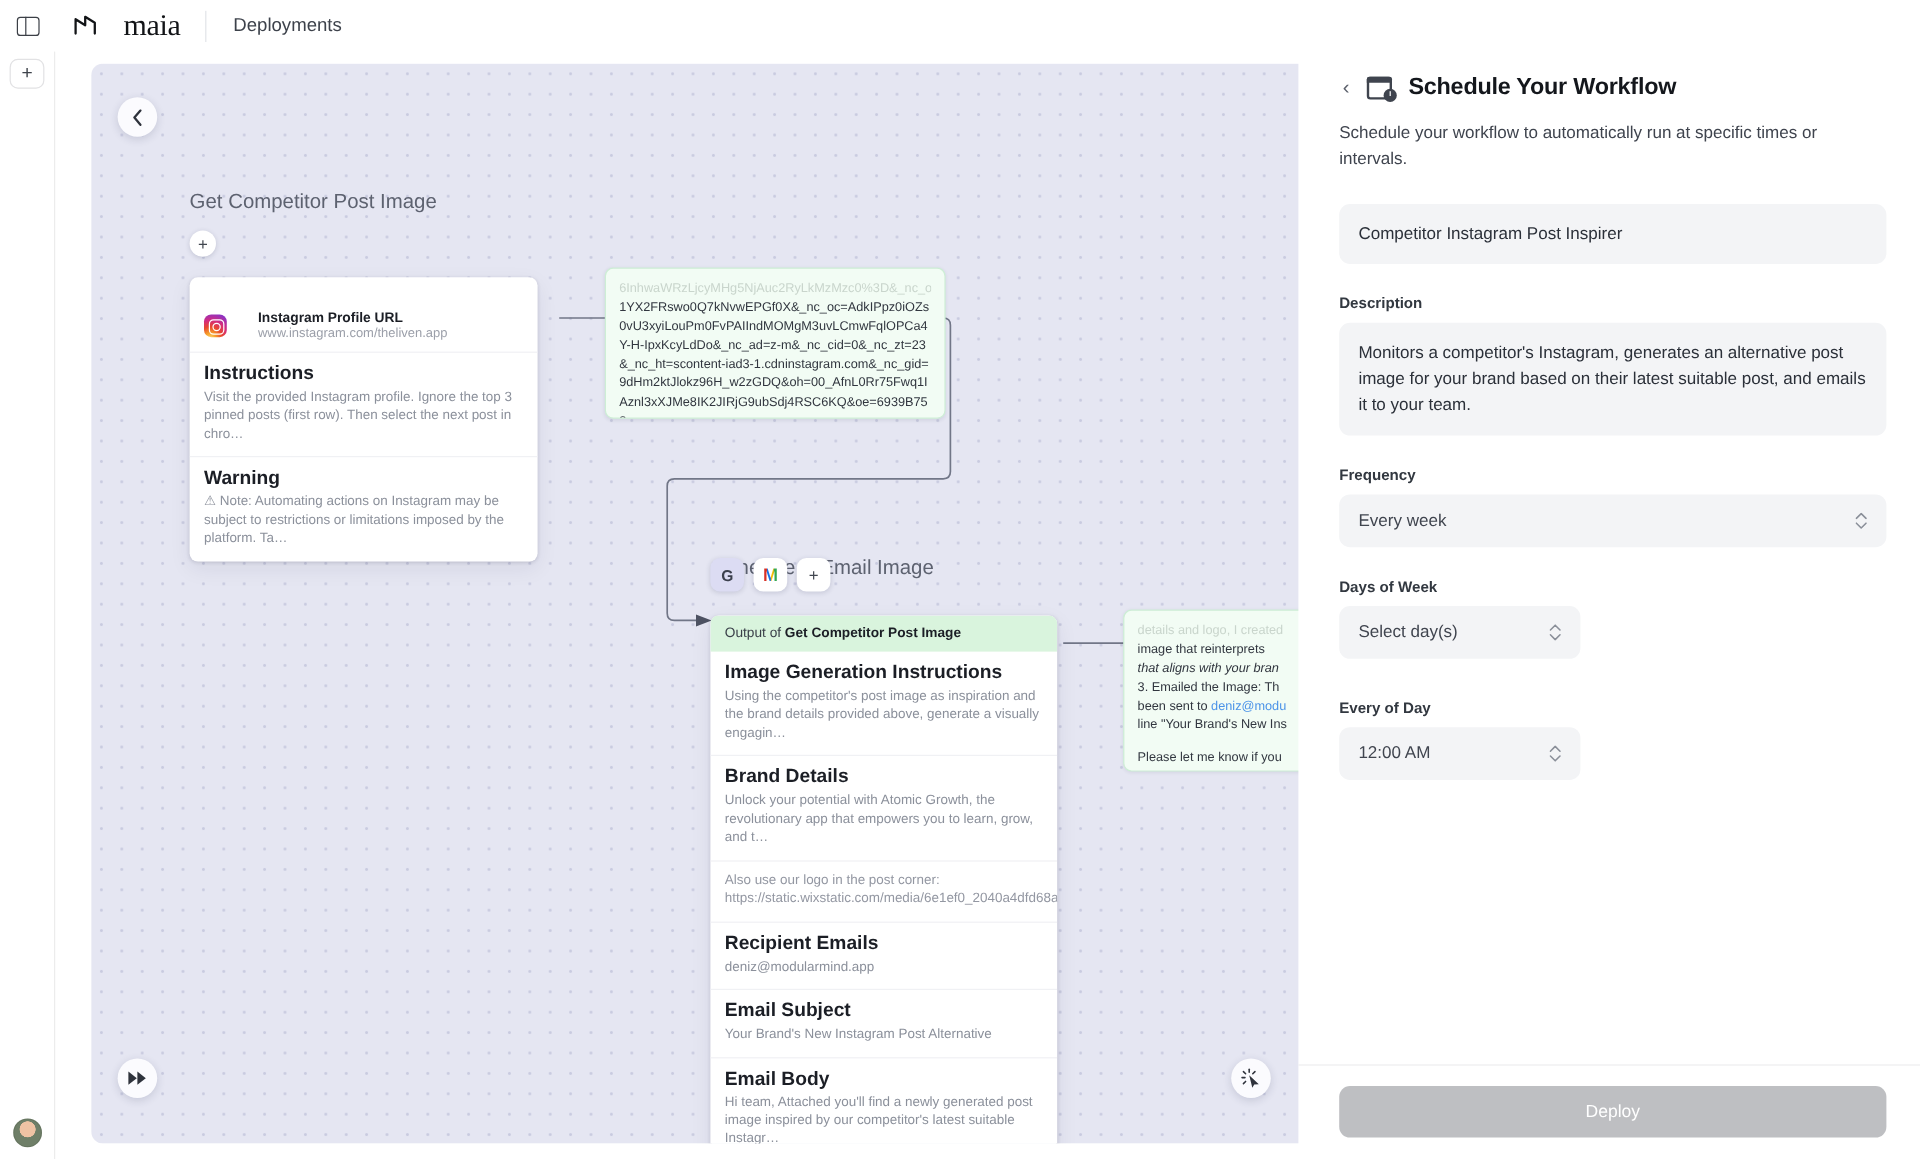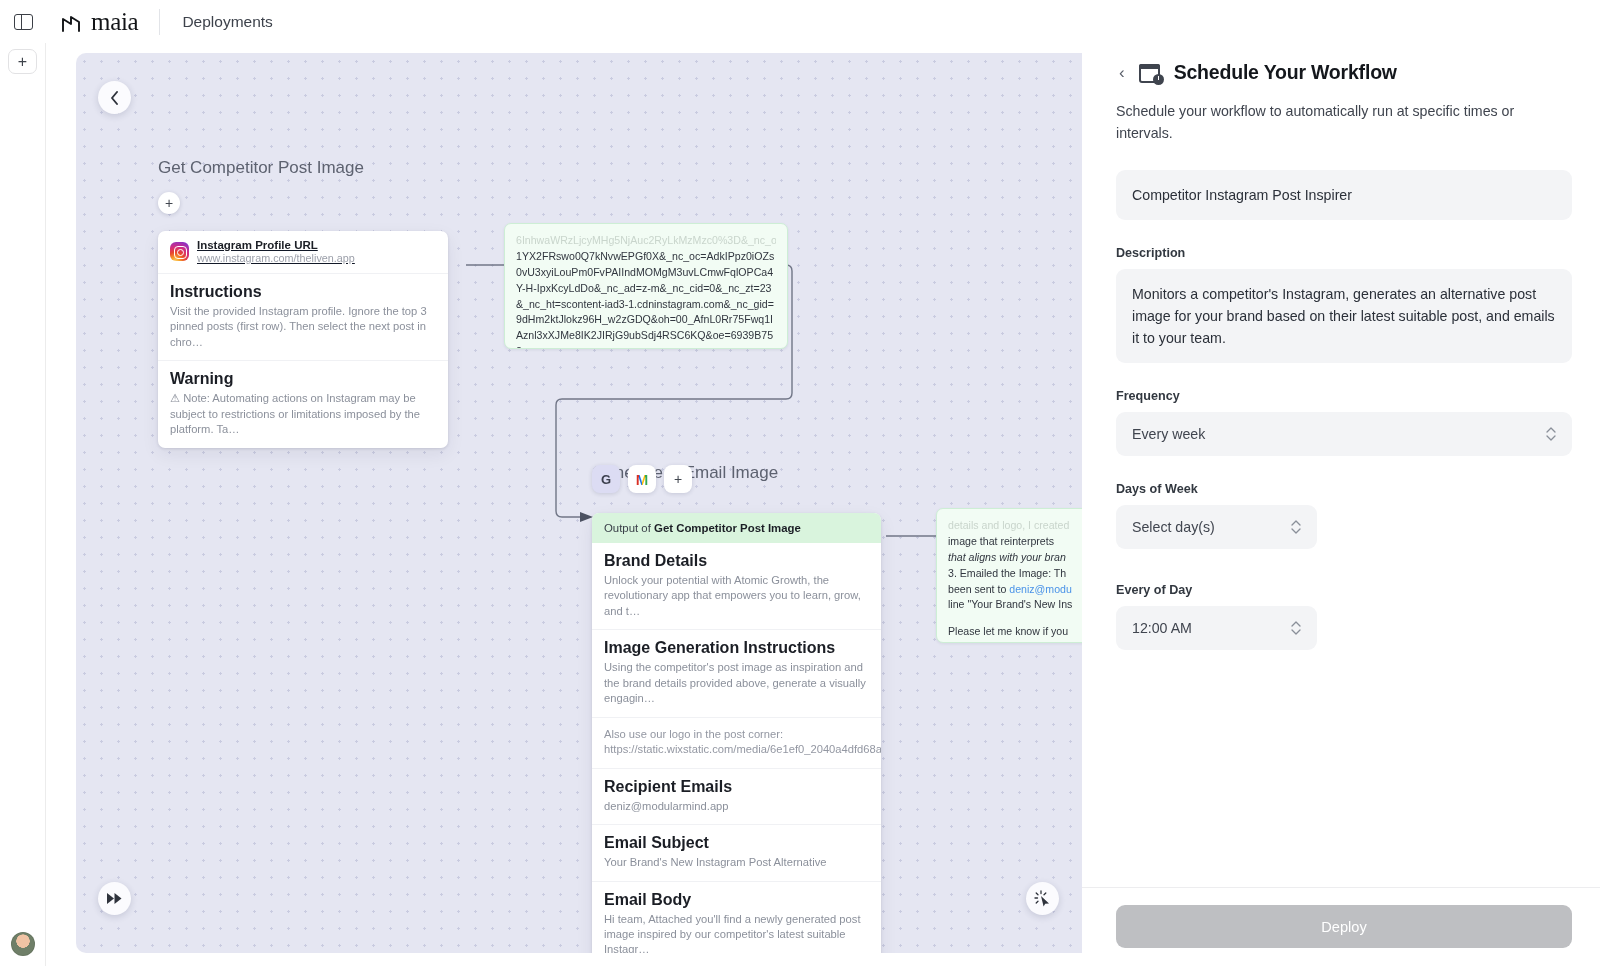--- a/index.html
+++ b/index.html
@@ -15,21 +15,21 @@
   
   .topbar {
     height: 43px; flex: 0 0 43px;
     display: flex; align-items: center;
     background: #fff;
     padding-left: 0;
   }
   .topbar-left-slot { width: 46px; display:flex; align-items:center; justify-content:center; }
   .panel-toggle-icon { width: 19px; height: 16px; border: 1.6px solid #3b3f46; border-radius: 3px; position: relative; }
   .panel-toggle-icon:after { content:""; position:absolute; left:6px; top:-1px; bottom:-1px; width:1.6px; background:#3b3f46; }
-  .brand { display: flex; align-items: flex-end; gap: 9px; margin-left: 14px; }
+  .brand { display: flex; align-items: center; gap: 21px; margin-left: 14px; }
   .brand-mark { width: 22px; height: 22px; position: relative; }
   .brand-name { font-family: "Liberation Serif", serif; font-size: 25px; letter-spacing: -0.3px; color: #121417; font-weight: 400; }
   .topbar-div { width: 1px; height: 26px; background: #e2e4e8; margin: 0 22px 0 21px; }
   .breadcrumb { font-size: 15.5px; color: #3d424b; }
 
   
   .body { flex: 1; display: flex; position: relative; }
 
   
   .rail {
@@ -80,21 +80,21 @@
     display:flex; align-items:center; justify-content:center;
     font-size: 14px; color:#41464f; cursor:pointer;
   }
 
   
   .node {
     position: absolute; background: #fff; border-radius: 7px;
     box-shadow: 0 1px 3px rgba(30,33,60,.13), 0 6px 18px rgba(30,33,60,.07);
     overflow: hidden; font-size: 11.5px;
   }
-  .node-head { display: flex; align-items: center; gap: 8px; padding: 8px 12px 9px 12px; border-bottom: 1px solid #f0f1f4; text-decoration: underline; }
+  .node-head { display: flex; align-items: center; gap: 26px; padding: 28px 12px 9px 12px; border-bottom: 1px solid #f0f1f4; }
   .ig-icon {
     width: 19px; height: 19px; border-radius: 6px; flex: 0 0 19px;
     background: radial-gradient(circle at 28% 105%, #fdd776 0%, #f7a22b 18%, #e8472e 40%, #d32c7f 62%, #8c32c4 88%);
     position: relative;
   }
   .ig-icon:before { content:""; position:absolute; left:4px; top:4px; width:11px; height:11px; border:1.6px solid #fff; border-radius:4px; }
   .ig-icon:after  { content:""; position:absolute; left:7px; top:7px; width:5px; height:5px; border:1.5px solid #fff; border-radius:50%; }
   .node-head-txt { min-width:0; }
   .node-head-title { font-size: 11.5px; font-weight: 700; color: #1b1e25; }
   .node-head-sub { font-size: 10.8px; color: #9b9fa9; margin-top: 1px; white-space: nowrap; overflow: hidden; text-overflow: ellipsis; }
@@ -246,26 +246,26 @@
             </div>
           <div class="appicon plus">+</div>
         </div>
 
         <div class="node" style="left:516px; top:460px; width:289px;">
           <div class="green-head">
             <span>Output of</span>
             <b>Get Competitor Post Image</b>
           </div>
           <div class="node-row">
+            <div class="node-row-label">Image Generation Instructions</div>
+            <div class="node-row-val">Using the competitor's post image as inspiration and the brand details provided above, generate a visually engagin…</div>
+          </div>
+          <div class="node-row">
             <div class="node-row-label">Brand Details</div>
             <div class="node-row-val">Unlock your potential with Atomic Growth, the revolutionary app that empowers you to learn, grow, and t…</div>
-          </div>
-          <div class="node-row">
-            <div class="node-row-label">Image Generation Instructions</div>
-            <div class="node-row-val">Using the competitor's post image as inspiration and the brand details provided above, generate a visually engagin…</div>
           </div>
           <div class="node-row">
             <div class="node-row-val plain">Also use our logo in the post corner: https://static.wixstatic.com/media/6e1ef0_2040a4dfd68a4846a49f34d83d06f54d~mv2.png</div>
           </div>
           <div class="node-row">
             <div class="node-row-label">Recipient Emails</div>
             <div class="node-row-val">deniz@modularmind.app</div>
           </div>
           <div class="node-row">
             <div class="node-row-label">Email Subject</div>

